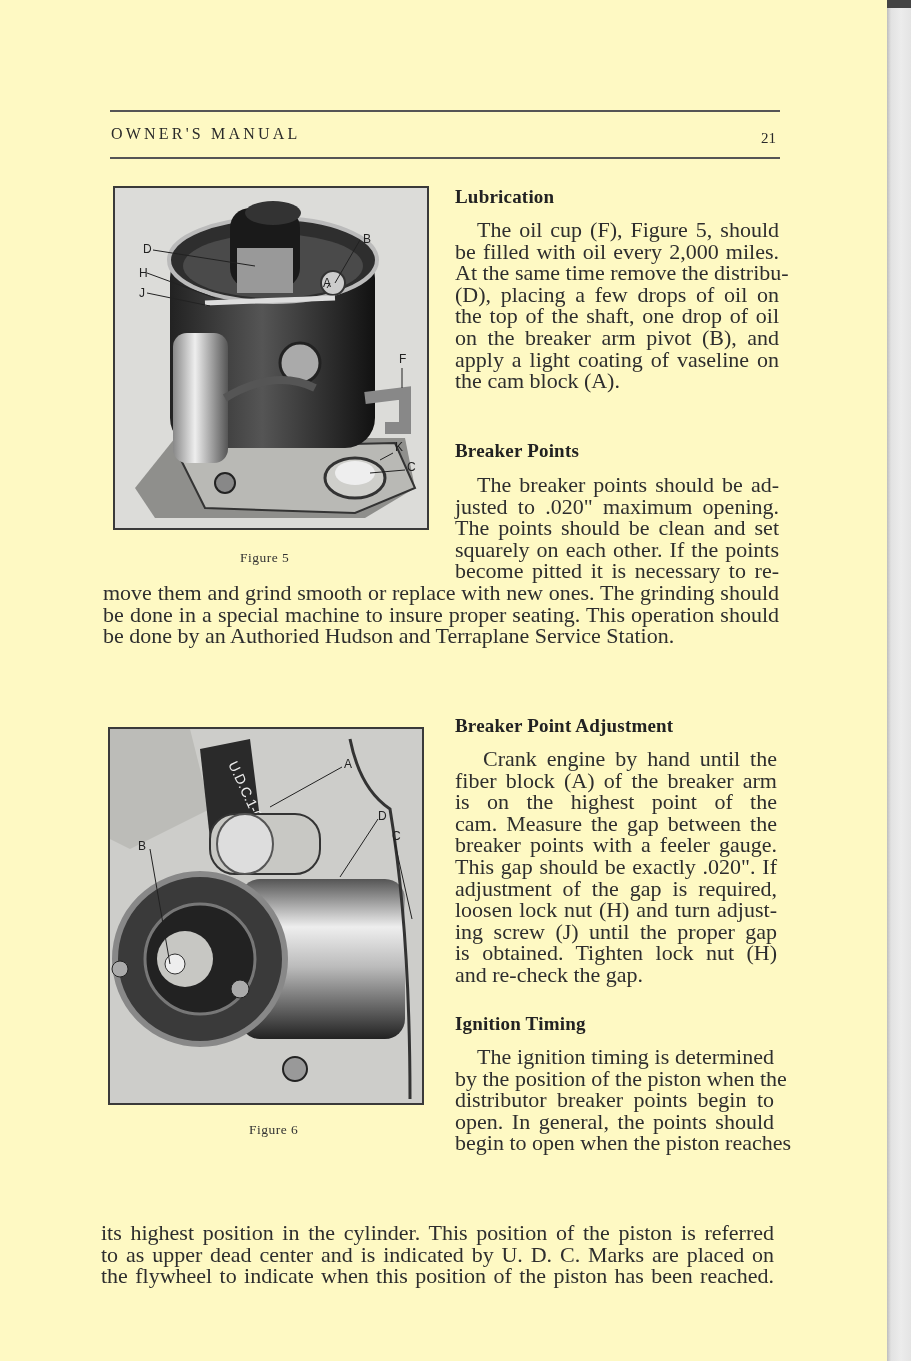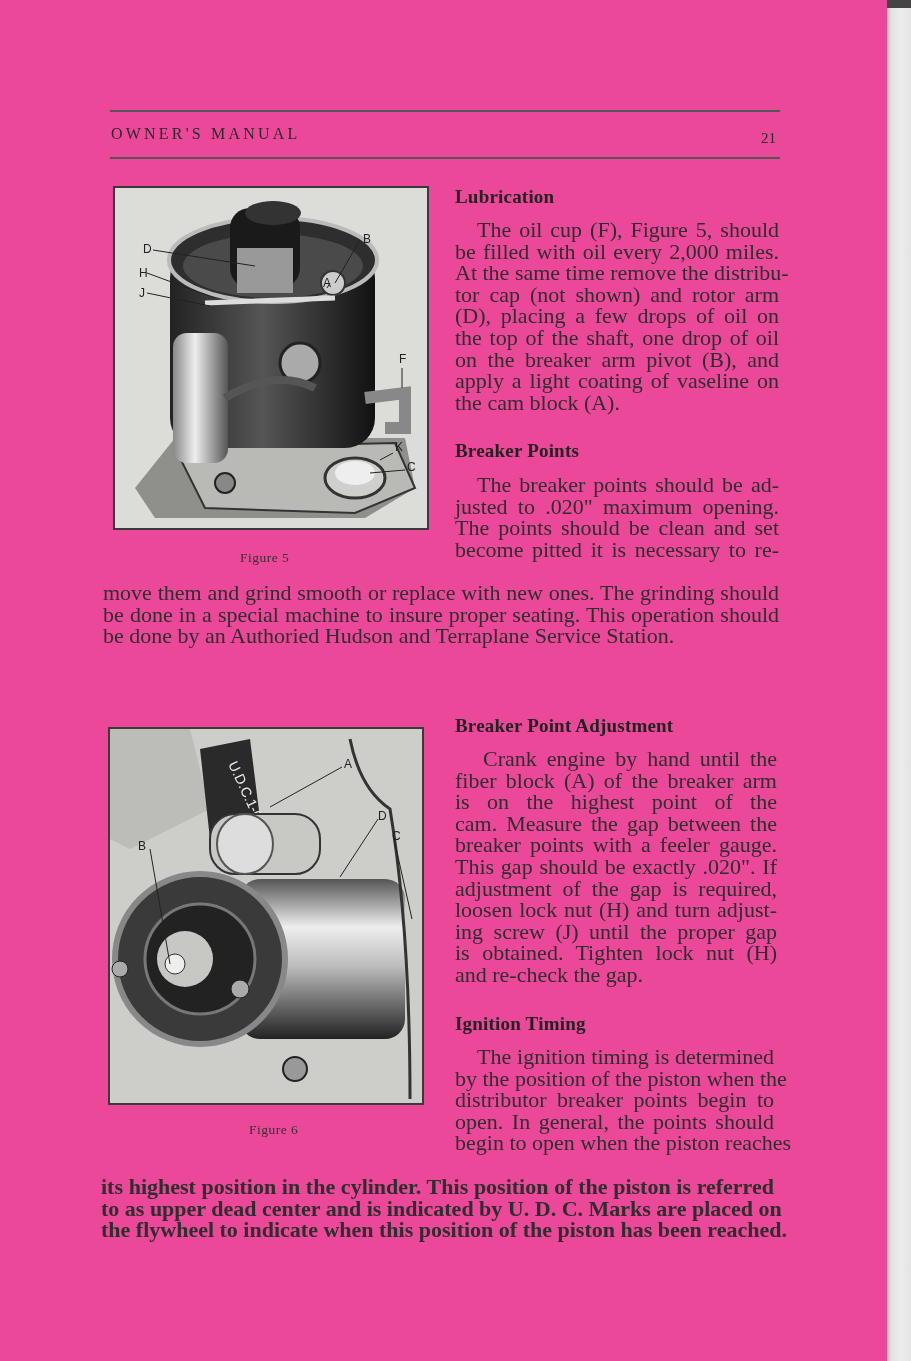--- a/index.html
+++ b/index.html
@@ -5,21 +5,21 @@
     html, body { margin: 0; padding: 0; }
     body {
       width: 911px; height: 1361px; overflow: hidden;
       background: #f4f4f2;
       font-family: "Liberation Serif", "DejaVu Serif", serif;
       color: #2a2a2a;
       position: relative;
     }
     .page {
       position: absolute; left: 0; top: 0; width: 896px; height: 1361px;
-      background: #ec4899;
+      background: #fef9c3;
     }
     .page-edge {
       position: absolute; left: 887px; top: 0; width: 24px; height: 1361px;
       background: linear-gradient(to right, #bdbdbd 0px, #e2e2e2 4px, #ececec 14px, #e4e4e4 24px);
     }
     .page-edge-top {
       position: absolute; left: 887px; top: 0; width: 24px; height: 8px; background: #444;
     }
     .rule { position: absolute; left: 110px; width: 670px; height: 2px; background: #555; }
     .running-head {
@@ -102,33 +102,33 @@
     <div class="callout" style="left:280px; top:252px;">K</div>
     <div class="callout" style="left:292px; top:272px;">C</div>
   </div>
   <div class="caption" style="left:232px; top:550px;">Figure 5</div>
 
   <div class="heading" style="left:455px; top:186px;">Lubrication</div>
   <div class="para" style="left:455px; top:219px; width:324px;">
     <span class="line"><span class="indent"></span><span>The oil cup (F), Figure 5, should</span></span>
     <span class="line">be filled with oil every 2,000 miles.</span>
     <span class="line">At the same time remove the distribu-</span>
-    <span class="line">tor cap (not shown) and rotor arm</span>
     <span class="line">(D), placing a few drops of oil on</span>
     <span class="line">the top of the shaft, one drop of oil</span>
     <span class="line">on the breaker arm pivot (B), and</span>
     <span class="line">apply a light coating of vaseline on</span>
     <span class="line last">the cam block (A).</span>
   </div>
 
   <div class="heading" style="left:455px; top:440px;">Breaker Points</div>
   <div class="para" style="left:455px; top:474px; width:324px;">
     <span class="line"><span class="indent"></span><span>The breaker points should be ad-</span></span>
     <span class="line">justed to .020" maximum opening.</span>
     <span class="line">The points should be clean and set</span>
+    <span class="line">squarely on each other. If the points</span>
     <span class="line">become pitted it is necessary to re-</span>
   </div>
   <div class="para" style="left:103px; top:582px; width:676px;">
     <span class="line">move them and grind smooth or replace with new ones.  The grinding should</span>
     <span class="line">be done in a special machine to insure proper seating.  This operation should</span>
     <span class="line last">be done by an Authoried Hudson and Terraplane Service Station.</span>
   </div>
 
   <div class="figure-frame" style="left:108px; top:727px; width:312px; height:374px;">
     <svg width="312" height="374" viewBox="0 0 312 374">
@@ -185,21 +185,21 @@
   </div>
 
   <div class="heading" style="left:455px; top:1013px;">Ignition Timing</div>
   <div class="para" style="left:455px; top:1046px; width:319px;">
     <span class="line"><span class="indent"></span><span>The ignition timing is determined</span></span>
     <span class="line">by the position of the piston when the</span>
     <span class="line">distributor breaker points begin to</span>
     <span class="line">open.  In general, the points should</span>
     <span class="line">begin to open when the piston reaches</span>
   </div>
-  <div class="para" style="left:101px; top:1176px; width:673px;font-weight:bold;">
+  <div class="para" style="left:101px; top:1222px; width:673px;">
     <span class="line">its highest position in the cylinder.  This position of the piston is referred</span>
     <span class="line">to as upper dead center and is indicated by U. D. C.  Marks are placed on</span>
     <span class="line">the flywheel to indicate when this position of the piston has been reached.</span>
   </div>
 </div>
 
 <div class="page-edge"></div>
 <div class="page-edge-top"></div>
 
 </body></html>

